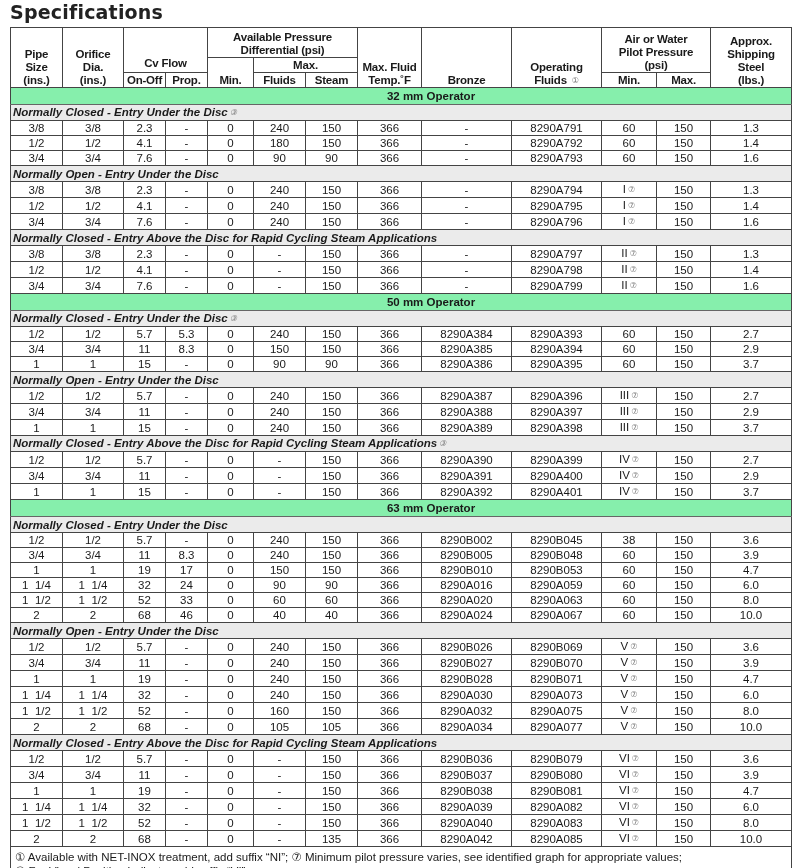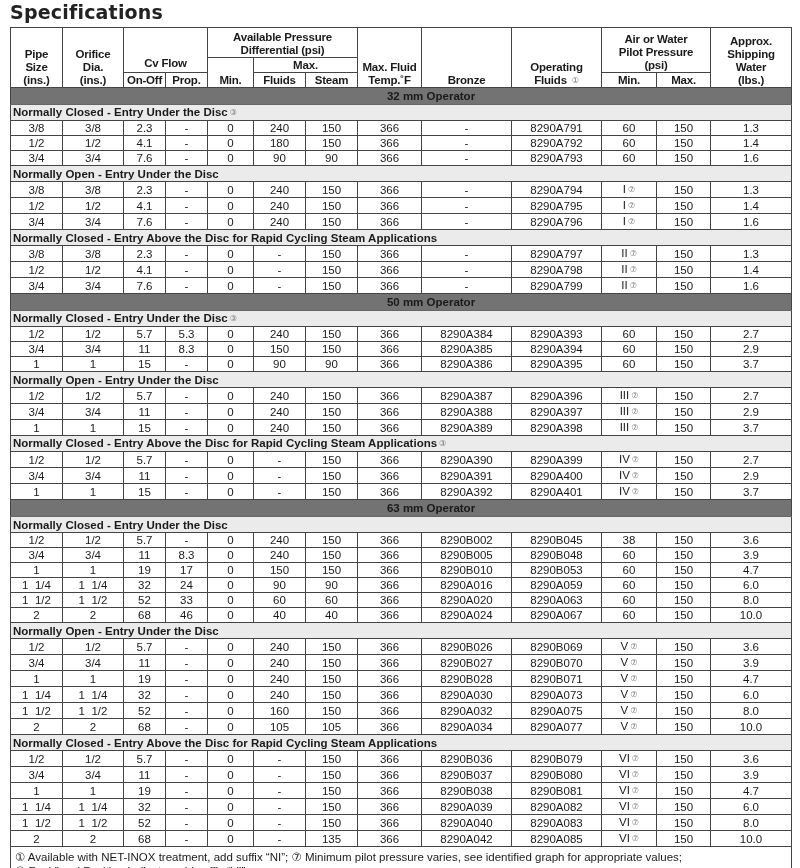--- a/index.html
+++ b/index.html
@@ -2,24 +2,24 @@
 <html><head>
 <meta charset="utf-8">
 <style>
   html, body { margin:0; padding:0; background:#ffffff; }
   body { width:800px; height:868px; position:relative; overflow:hidden; font-family:"Liberation Sans", sans-serif; color:#1a1a1a; }
   .title { position:absolute; left:10px; top:1px; font-family:"DejaVu Sans", sans-serif; font-weight:bold; font-size:19px; color:#222; letter-spacing:0.2px; }
   table.spec { position:absolute; left:10px; top:27px; width:781px; border-collapse:collapse; table-layout:fixed; font-family:"Liberation Sans", sans-serif; font-size:11.5px; border:1.5px solid #333; }
   table.spec td, table.spec th { border:1px solid #444; padding:0; text-align:center; line-height:14px; height:14px; white-space:nowrap; overflow:hidden; }
   table.spec th { font-family:"Liberation Sans Narrow","Liberation Sans", sans-serif; font-weight:bold; font-size:11.5px; vertical-align:bottom; line-height:13px; letter-spacing:-0.2px; }
   th.top { vertical-align:middle; }
-  tr.operator td { background:#737373; font-weight:bold; height:16px; text-align:center; border-top:1.5px solid #333; border-bottom:1px solid #666; }
+  tr.operator td { background:#86efac; font-weight:bold; height:16px; text-align:center; border-top:1.5px solid #333; border-bottom:1px solid #666; }
   tr.operator td span { display:inline-block; padding-left:60px; }
   tr.section td { background:#ebebeb; font-weight:bold; text-align:left; padding-left:2px; height:15px; border-left:none; border-right:none; }
-  tr.section td.sec-label { border-left:1px solid #444; }
+  tr.section td.sec-label { border-left:1px solid #444;font-style:italic; }
   tr.section td.sec-right { border-right:1px solid #444; }
   tr.data td { height:14px; }
   .circ { font-size:8px; color:#777; vertical-align:1px; margin-left:2px; font-weight:normal; }
   .foot { text-align:left !important; padding:3px 4px 5px 4px !important; white-space:normal !important; line-height:14px !important; font-size:11.5px; border-top:1.5px solid #333 !important; }
   .foot div { white-space:nowrap; }
 </style>
 </head>
 <body>
 
 <div class="title">Specifications</div>
@@ -43,21 +43,21 @@
   <thead>
     <tr style="height:30px">
       <th rowspan="3"><span>Pipe</span><br><span>Size</span><br><span>(ins.)</span></th>
       <th rowspan="3"><span>Orifice</span><br><span>Dia.</span><br><span>(ins.)</span></th>
       <th colspan="2" rowspan="2" style="vertical-align:bottom;padding-bottom:2px"><span>Cv Flow</span></th>
       <th colspan="3" class="top"><span>Available Pressure</span><br><span>Differential (psi)</span></th>
       <th rowspan="3"><span>Max. Fluid</span><br><span>Temp.˚F</span></th>
       <th rowspan="3">Bronze</th>
       <th rowspan="3"><span>Operating</span><br><span>Fluids</span> <span class="circ">①</span></th>
       <th colspan="2" rowspan="2" style="vertical-align:bottom"><span>Air or Water</span><br><span>Pilot Pressure</span><br><span>(psi)</span></th>
-      <th rowspan="3"><span>Approx.</span><br><span>Shipping</span><br><span>Water</span><br><span>(lbs.)</span></th>
+      <th rowspan="3"><span>Approx.</span><br><span>Shipping</span><br><span>Steel</span><br><span>(lbs.)</span></th>
     </tr>
     <tr style="height:14px">
       <th rowspan="2">Min.</th>
       <th colspan="2">Max.</th>
     </tr>
     <tr style="height:14px">
       <th>On-Off</th>
       <th>Prop.</th>
       <th>Fluids</th>
       <th>Steam</th>

